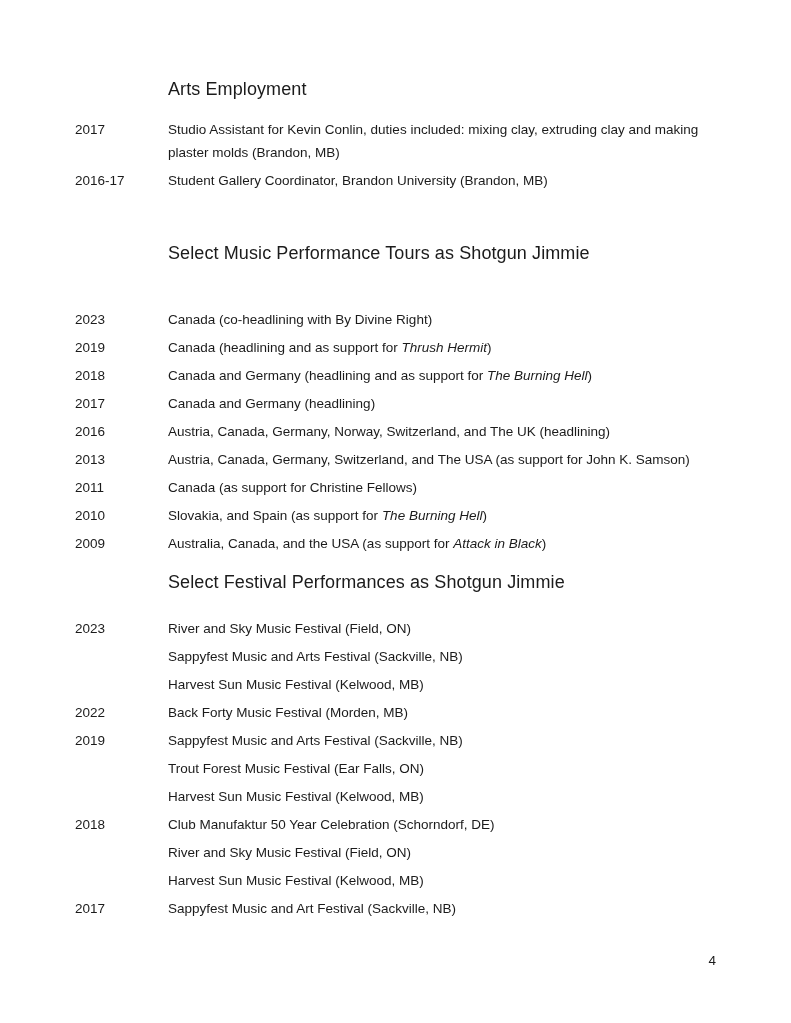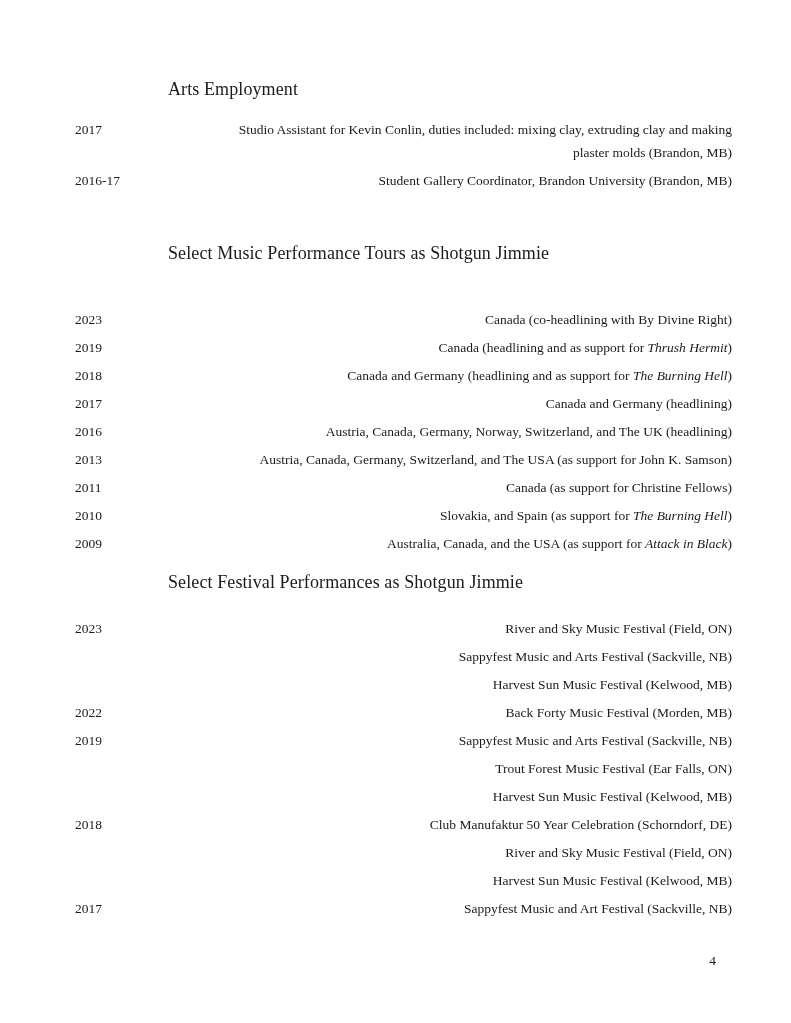--- a/index.html
+++ b/index.html
@@ -7,52 +7,51 @@
     padding: 0;
     background: #ffffff;
   }
   .page {
     position: relative;
     width: 791px;
     height: 1023px;
     background: #ffffff;
     box-sizing: border-box;
     padding: 78px 34px 0 75px;
-    font-family: Liberation Serif, serif;
+    font-family: Liberation Sans, sans-serif;
     color: #1b1b1b;
     overflow: hidden;
   }
   .cv-section h2 {
     margin: 0 0 18px 93px;
     font-size: 18px;
     line-height: 22px;
     font-weight: 500;
     color: #1b1b1b;
     letter-spacing: 0.1px;
   }
   #section-1 { margin-top: 50px; }
   #section-1 h2 { margin-bottom: 44px; }
   #section-2 { margin-top: 16px; }
   #section-2 h2 { margin-bottom: 24px; }
   .row {
     display: flex;
     margin-bottom: 5px;
     font-size: 13.5px;
     line-height: 23px;
-    gap: 16px;
   }
   .year {
     flex: 0 0 93px;
     white-space: nowrap;
   }
   .desc {
     flex: 1 1 auto;
     max-width: 548px;
   }
-  .line { white-space: normal; text-align: right; }
+  .line { white-space: normal; }
   .it { font-style: italic; }
   .page-number {
     position: absolute;
     top: 953px;
     right: 75px;
     font-size: 13.5px;
     color: #1b1b1b;
   }
 </style>
 </head>

